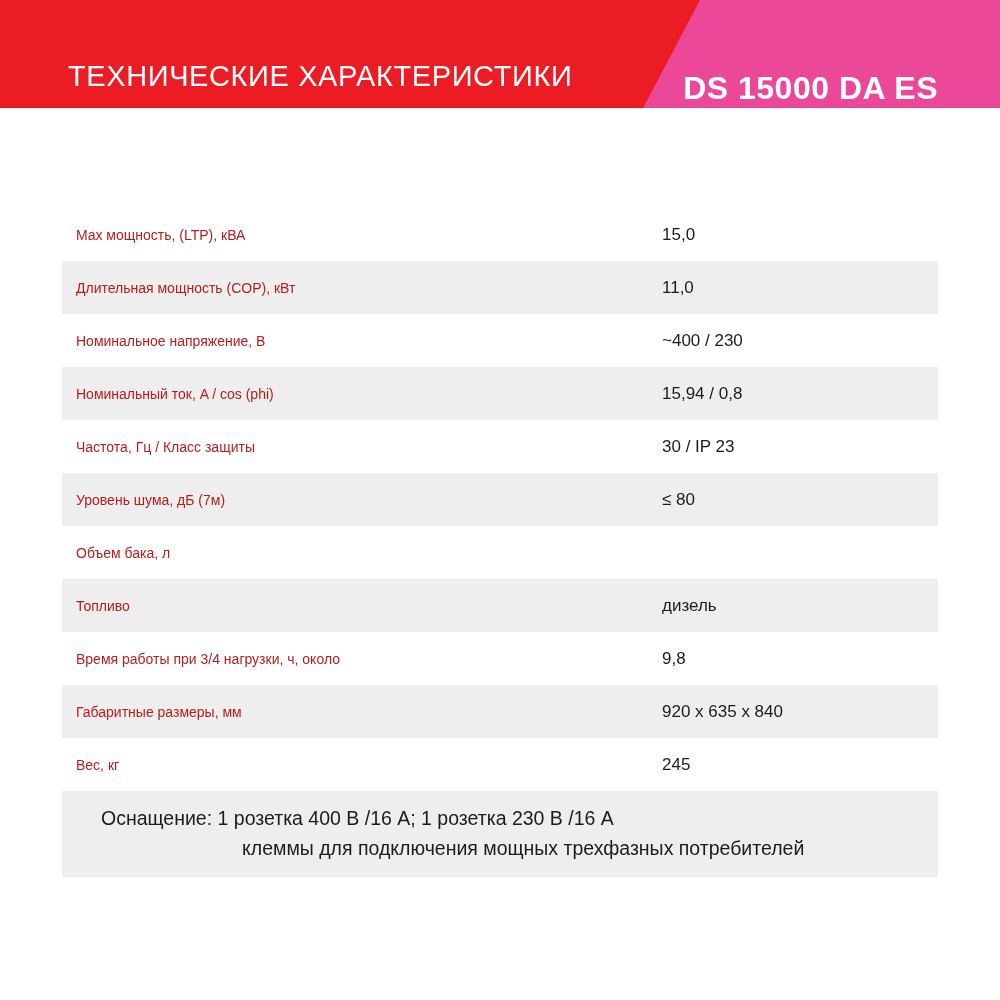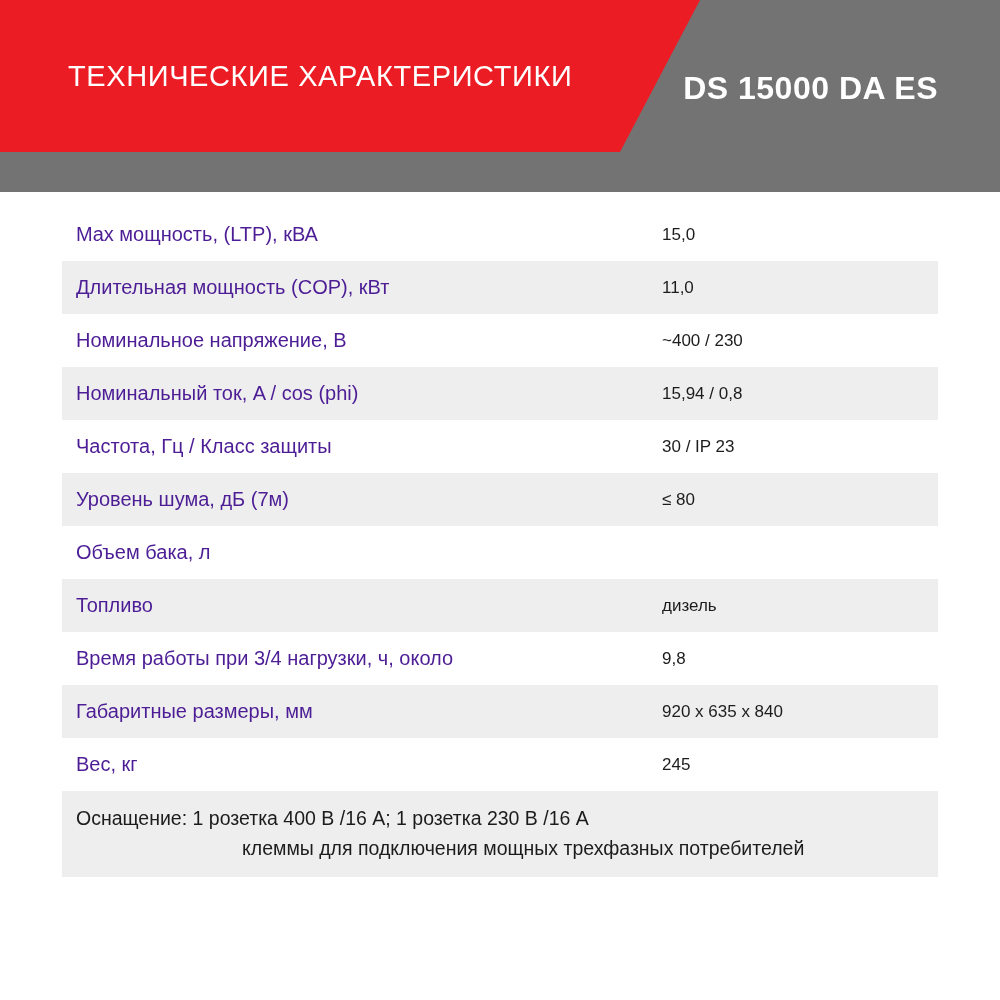--- a/index.html
+++ b/index.html
@@ -17,23 +17,23 @@
     position: relative;
     width: 1000px;
     height: 1000px;
     background: #ffffff;
   }
 
   
   .header {
     position: relative;
     width: 1000px;
-    height: 192px;
+    height: 108px;
     overflow: hidden;
-    background: #737373;
+    background: #ec4899;
   }
   .header-red {
     position: absolute;
     left: 0;
     top: 0;
     width: 700px;
     height: 152px;
     background: #ec1c24;
     
     clip-path: polygon(0 0, 700px 0, 620px 152px, 0 152px);
@@ -78,42 +78,42 @@
     height: 53px;
     box-sizing: border-box;
   }
   .spec-row.alt {
     background: #eeeeee;
   }
   .spec-row .label {
     width: 360px;
     padding-left: 14px;
     box-sizing: border-box;
-    font-size: 20px;
-    color: #4c1d95;
+    font-size: 14px;
+    color: #b91c1c;
     white-space: nowrap;
   }
   .spec-row .value {
     flex: 1;
     padding-left: 240px;
     box-sizing: border-box;
     font-size: 17px;
     color: #1c1c1c;
     white-space: nowrap;
   }
 
   .equip-row {
     background: #eeeeee;
     padding: 12px 14px 14px 14px;
     box-sizing: border-box;
     font-size: 19.5px;
     color: #1c1c1c;
     line-height: 1.55;
   }
-  .equip-line1 { display: block; }
+  .equip-line1 { display: block; margin-left: 25px; }
   .equip-line2 { display: block; padding-left: 166px; }
 </style>
 </head>
 <body>
 
 <div class="page">
 
   <div class="header">
     <div class="header-red"></div>
     <div class="header-title">ТЕХНИЧЕСКИЕ ХАРАКТЕРИСТИКИ</div>

